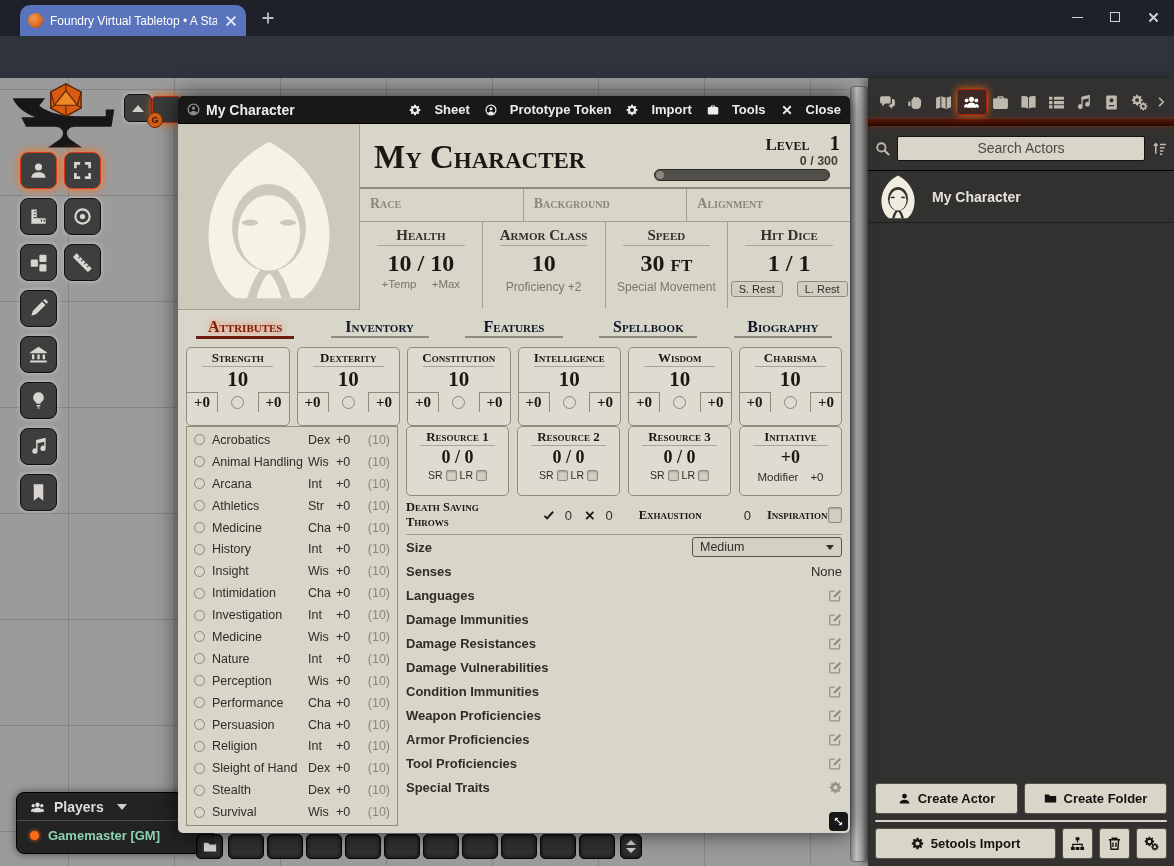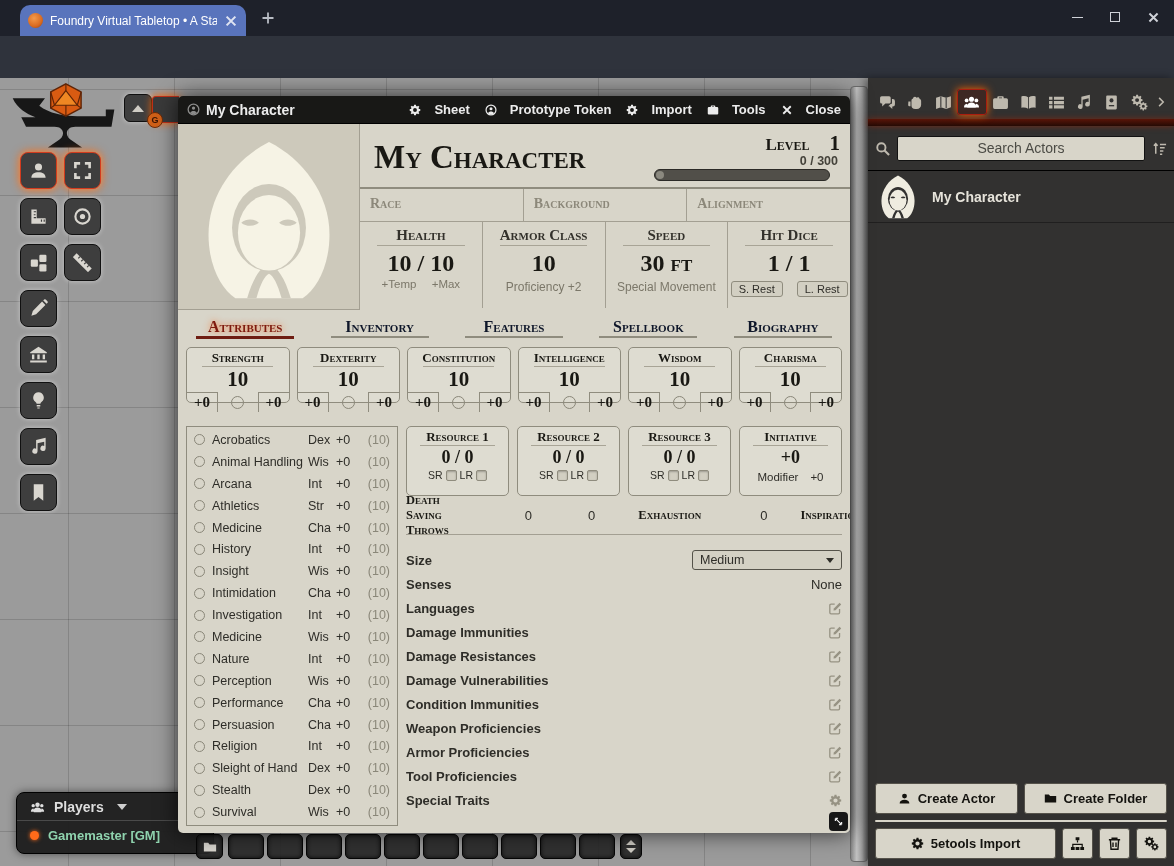--- a/index.html
+++ b/index.html
@@ -96,21 +96,21 @@
   .vsub1 { font-size:12px; color:#7b7769; margin-top:2px; }
   .restbtns { display:flex; justify-content:center; gap:14px; margin-top:3px; }
   .restbtn { font-size:11px; background:#d2cfc2; border:1px solid #8f8c7e; border-radius:3px; padding:1px 7px; color:#2e2d28; }
 
   .stabs { position:absolute; left:0; top:194px; right:0; height:27px; display:flex; }
   .stab { flex:1; display:flex; flex-direction:column; align-items:center; justify-content:flex-start; font-size:16px; color:#0f172a; }
   .stab .ul { width:98px; height:2px; background:#8f8c7e; margin-top:0px; }
   .stabs div.stab:first-of-type { color:#7e1a0e; text-shadow:0 0 7px rgba(255,90,0,.8); }
   .stabs div.stab:first-of-type .ul { height:3px; background:#6e1d12; }
 
-  .abilities { position:absolute; left:8px; top:223px; right:8px; height:56px; display:flex; gap:7px; }
+  .abilities { position:absolute; left:8px; top:223px; right:8px; height:79px; display:flex; gap:7px; }
   .abil { flex:1; border:1px solid #8f8c7e; border-radius:5px; text-align:center; background:rgba(248,246,238,.22); }
   .abil .alabel { font-size:13px; margin-top:2px; }
   .abil .ahr { width:70%; margin:0 auto; border-top:1px solid #a8a496; }
   .abil .ascore { font-size:21px; line-height:25px; }
   .abot { display:flex; height:20px; }
   .abot .acell { width:31px; border-top:1px solid #8f8c7e; font-size:15px; line-height:19px; font-weight:700; }
   .abot .acell.l { border-right:1px solid #8f8c7e; }
   .abot .acell.r { border-left:1px solid #8f8c7e; }
   .abot .amid { flex:1; display:flex; align-items:center; justify-content:center; }
   .abot .prof { width:13px; height:13px; border:1px solid #8a8779; border-radius:50%; }
@@ -125,26 +125,26 @@
 
   .rightcol { position:absolute; left:228px; right:8px; top:302px; bottom:7px; }
   .resrow { height:70px; display:flex; gap:8px; }
   .resbox { flex:1; border:1px solid #8f8c7e; border-radius:5px; text-align:center; background:rgba(248,246,238,.22); }
   .resbox .rlabel { font-size:13px; margin-top:2px; }
   .resbox .rhr { width:74%; margin:0 auto; border-top:1px solid #a8a496; }
   .resbox .rval { font-size:18px; line-height:22px; }
   .srlr { display:flex; align-items:center; justify-content:center; gap:3px; font-size:10.5px; color:#2e2d28; margin-top:1px; }
   .cbx { width:11px; height:11px; background:#d2cfc2; border:1px solid #8f8c7e; border-radius:2px; box-shadow:inset 0 1px 2px rgba(0,0,0,.25); }
   .modrow { font-size:11.5px; color:#2e2d28; margin-top:3px; display:flex; justify-content:center; gap:12px; }
-  .deathrow { margin-top:9px; height:20px; display:flex; align-items:center; font-size:12.5px;gap:17px; }
+  .deathrow { margin-top:9px; height:20px; display:flex; align-items:center; font-size:12.5px; }
   .deathrow .dl { color:#191813; }
   .deathrow .num { font-family:"Liberation Sans",sans-serif; font-variant:normal; font-weight:normal; font-size:13px; color:#2e2d28; }
   .deathrow .dic { font-size:13px; color:#191813; }
   .inspbox { width:16px; height:16px; background:#d2cfc2; border:1px solid #8f8c7e; border-radius:2px; box-shadow:inset 0 1px 2px rgba(0,0,0,.25); margin-left:auto; }
-  .traits { margin-top:9px; border-top:1px solid #a39f92; padding-top:13px; }
+  .traits { margin-top:9px; border-top:1px solid #a39f92; padding-top:0; }
   .trow { height:24px; display:flex; align-items:center; font-size:13px; font-weight:bold; color:#2e2d28; }
   .trow .tlabel { flex:1; }
   .selbox { width:150px; height:20px; background:#d4d1c4; border:1px solid #55534a; border-radius:3px; display:flex; align-items:center; padding:0 7px; font-size:12.5px; font-weight:normal; }
   .selbox .caret { margin-left:auto; width:0; height:0; border-left:4px solid transparent; border-right:4px solid transparent; border-top:5px solid #2e2d28; }
   .tval { font-weight:normal; font-size:13px; }
   .eicon { color:#96928343; color:#969283; font-size:13px; }
   .resizeh { position:absolute; right:2px; bottom:2px; width:19px; height:19px; background:#171717; border-radius:4px; display:flex; align-items:center; justify-content:center; color:#eee; font-size:11px; }
 
   
   .sidebar { position:absolute; left:868px; top:78px; width:306px; height:788px; background:#323130; box-shadow:-3px 0 8px rgba(0,0,0,.45); color:#beb9ae; }

